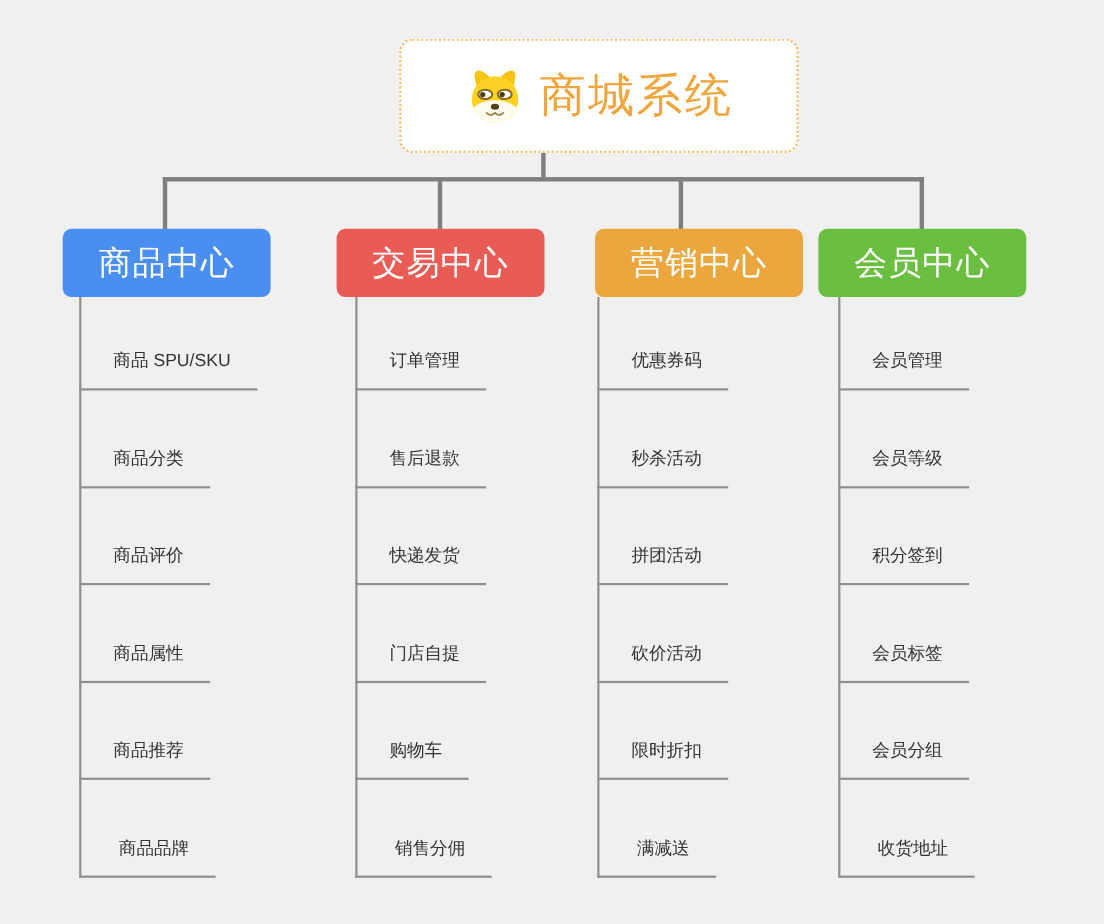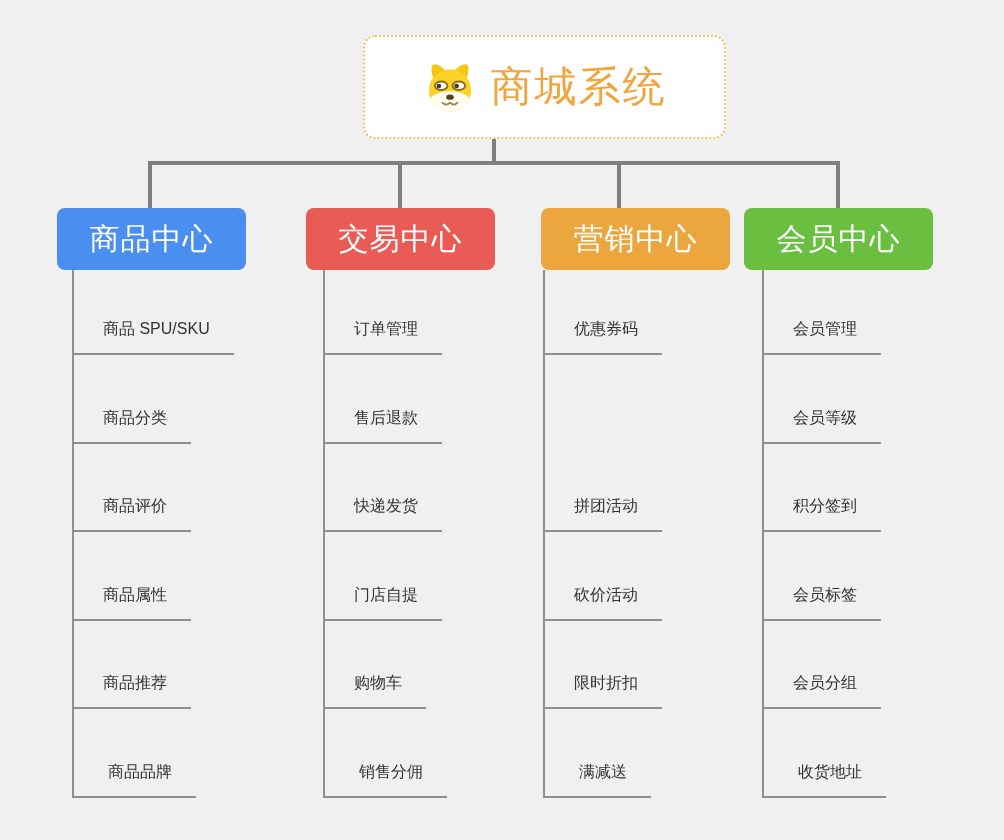--- a/index.html
+++ b/index.html
@@ -108,20 +108,21 @@
     <div class="item r2">售后退款</div>
     <div class="item r3">快递发货</div>
     <div class="item r4">门店自提</div>
     <div class="item r5">购物车</div>
     <div class="item r6">销售分佣</div>
   </div>
 
   <div class="col" id="col-3">
     <div class="vline"></div>
     <div class="item r1">优惠券码</div>
+    <div class="item r2">秒杀活动</div>
     <div class="item r3">拼团活动</div>
     <div class="item r4">砍价活动</div>
     <div class="item r5">限时折扣</div>
     <div class="item r6">满减送</div>
   </div>
 
   <div class="col" id="col-4">
     <div class="vline"></div>
     <div class="item r1">会员管理</div>
     <div class="item r2">会员等级</div>

